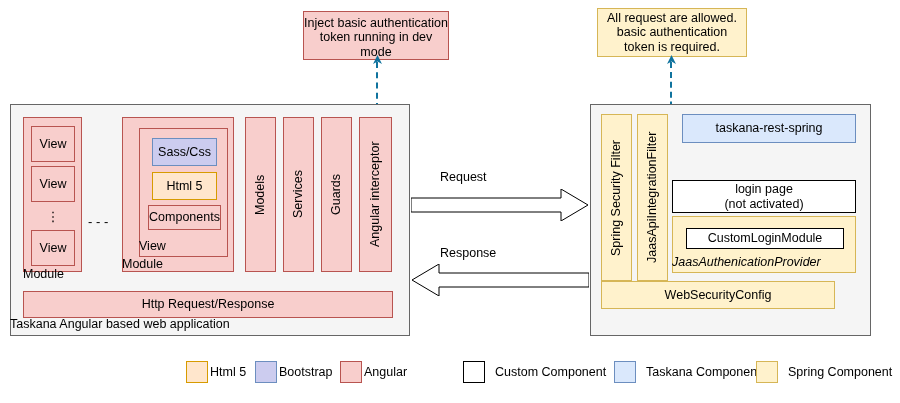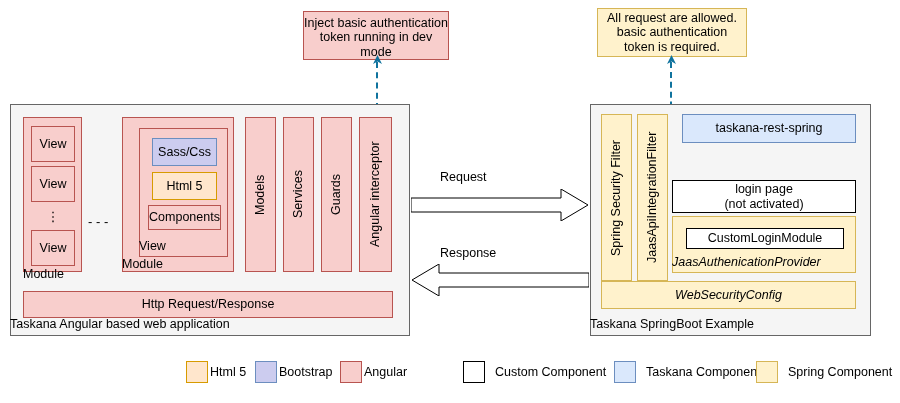--- a/index.html
+++ b/index.html
@@ -218,27 +218,24 @@
   </div>
 
   <div class="abs spring" style="left:672px; top:216px; width:184px; height:57px;"></div>
   <div class="abs cell custom" style="left:686px; top:228px; width:158px; height:21px; font-size:12.5px;">
     <span>CustomLoginModule</span>
   </div>
   <div class="abs label-plain" style="left:672px; top:254px; width:184px; height:16px; font-size:12.5px;font-style:italic;">
     <span>JaasAuthenicationProvider</span>
   </div>
 
-  <div class="abs cell spring" style="left:601px; top:281px; width:255px; height:28px; font-size:12.5px;font-style:italic;">
+  <div class="abs cell spring" style="left:601px; top:281px; width:234px; height:28px; font-size:12.5px;">
     <span>WebSecurityConfig</span>
   </div>
 
-  <div class="abs label-plain" style="left:590px; top:316px; width:281px; height:16px; font-size:12.5px;">
-    <span>Taskana SpringBoot Example</span>
-  </div>
 
   <div class="abs legend-item" style="left:186px; top:361px; gap:2px;">
     <span class="legend-swatch html5"></span>
     <span class="legend-text">Html 5</span>
   </div>
   <div class="abs legend-item" style="left:255px; top:361px; gap:2px;">
     <span class="legend-swatch bootstrap"></span>
     <span class="legend-text">Bootstrap</span>
   </div>
   <div class="abs legend-item" style="left:340px; top:361px; gap:2px;">

